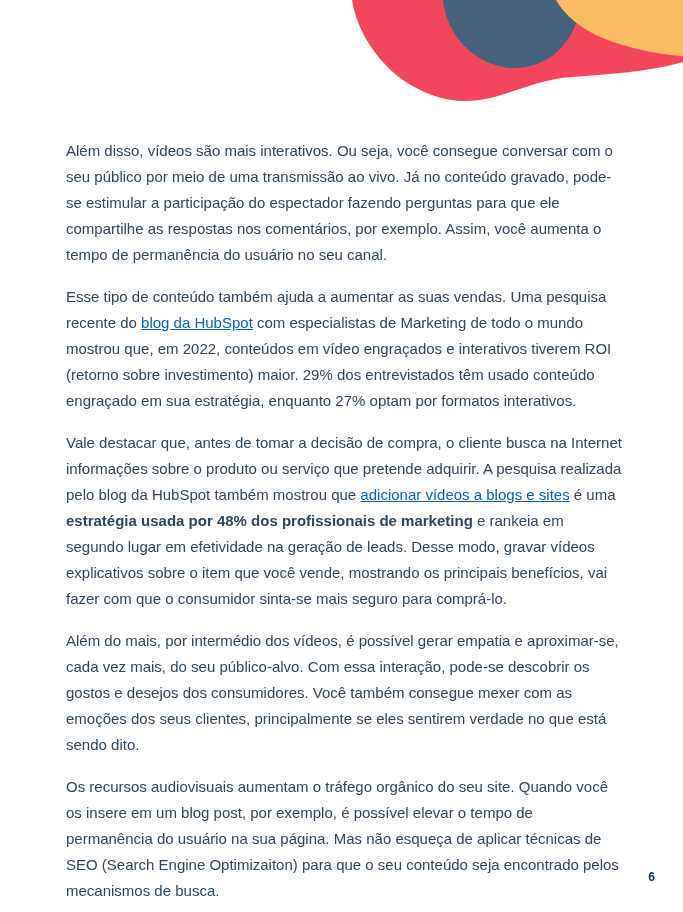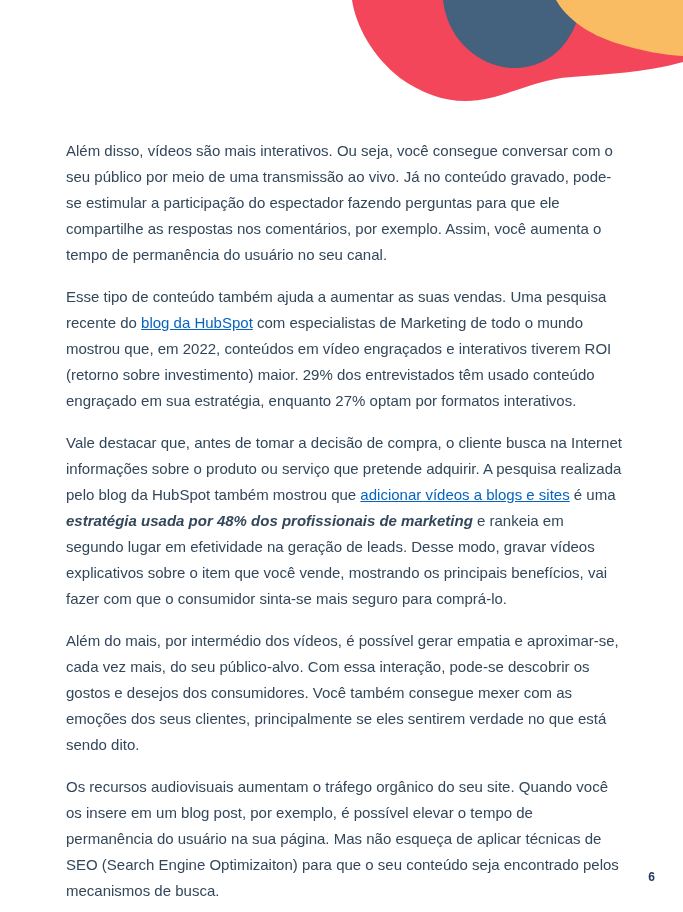--- a/index.html
+++ b/index.html
@@ -32,21 +32,21 @@
     line-height: 26px;
     color: var(--c-body, #33475B);
     text-align: left;
   }
   .para .plain { color: inherit; }
   .para a.link {
     color: var(--c-link, #0563C1);
     text-decoration: underline;
     cursor: pointer;
   }
-  .para .bold { font-weight: bold; font-style: italic; }
+  .para .bold { font-weight: bold; }
   .para .italic { }
   .page-number {
     position: absolute;
     right: 28px;
     bottom: 28px;
     font-size: 12px;
     font-weight: bold;
     color: var(--c-pagenum, #203864);
   }
 </style>

